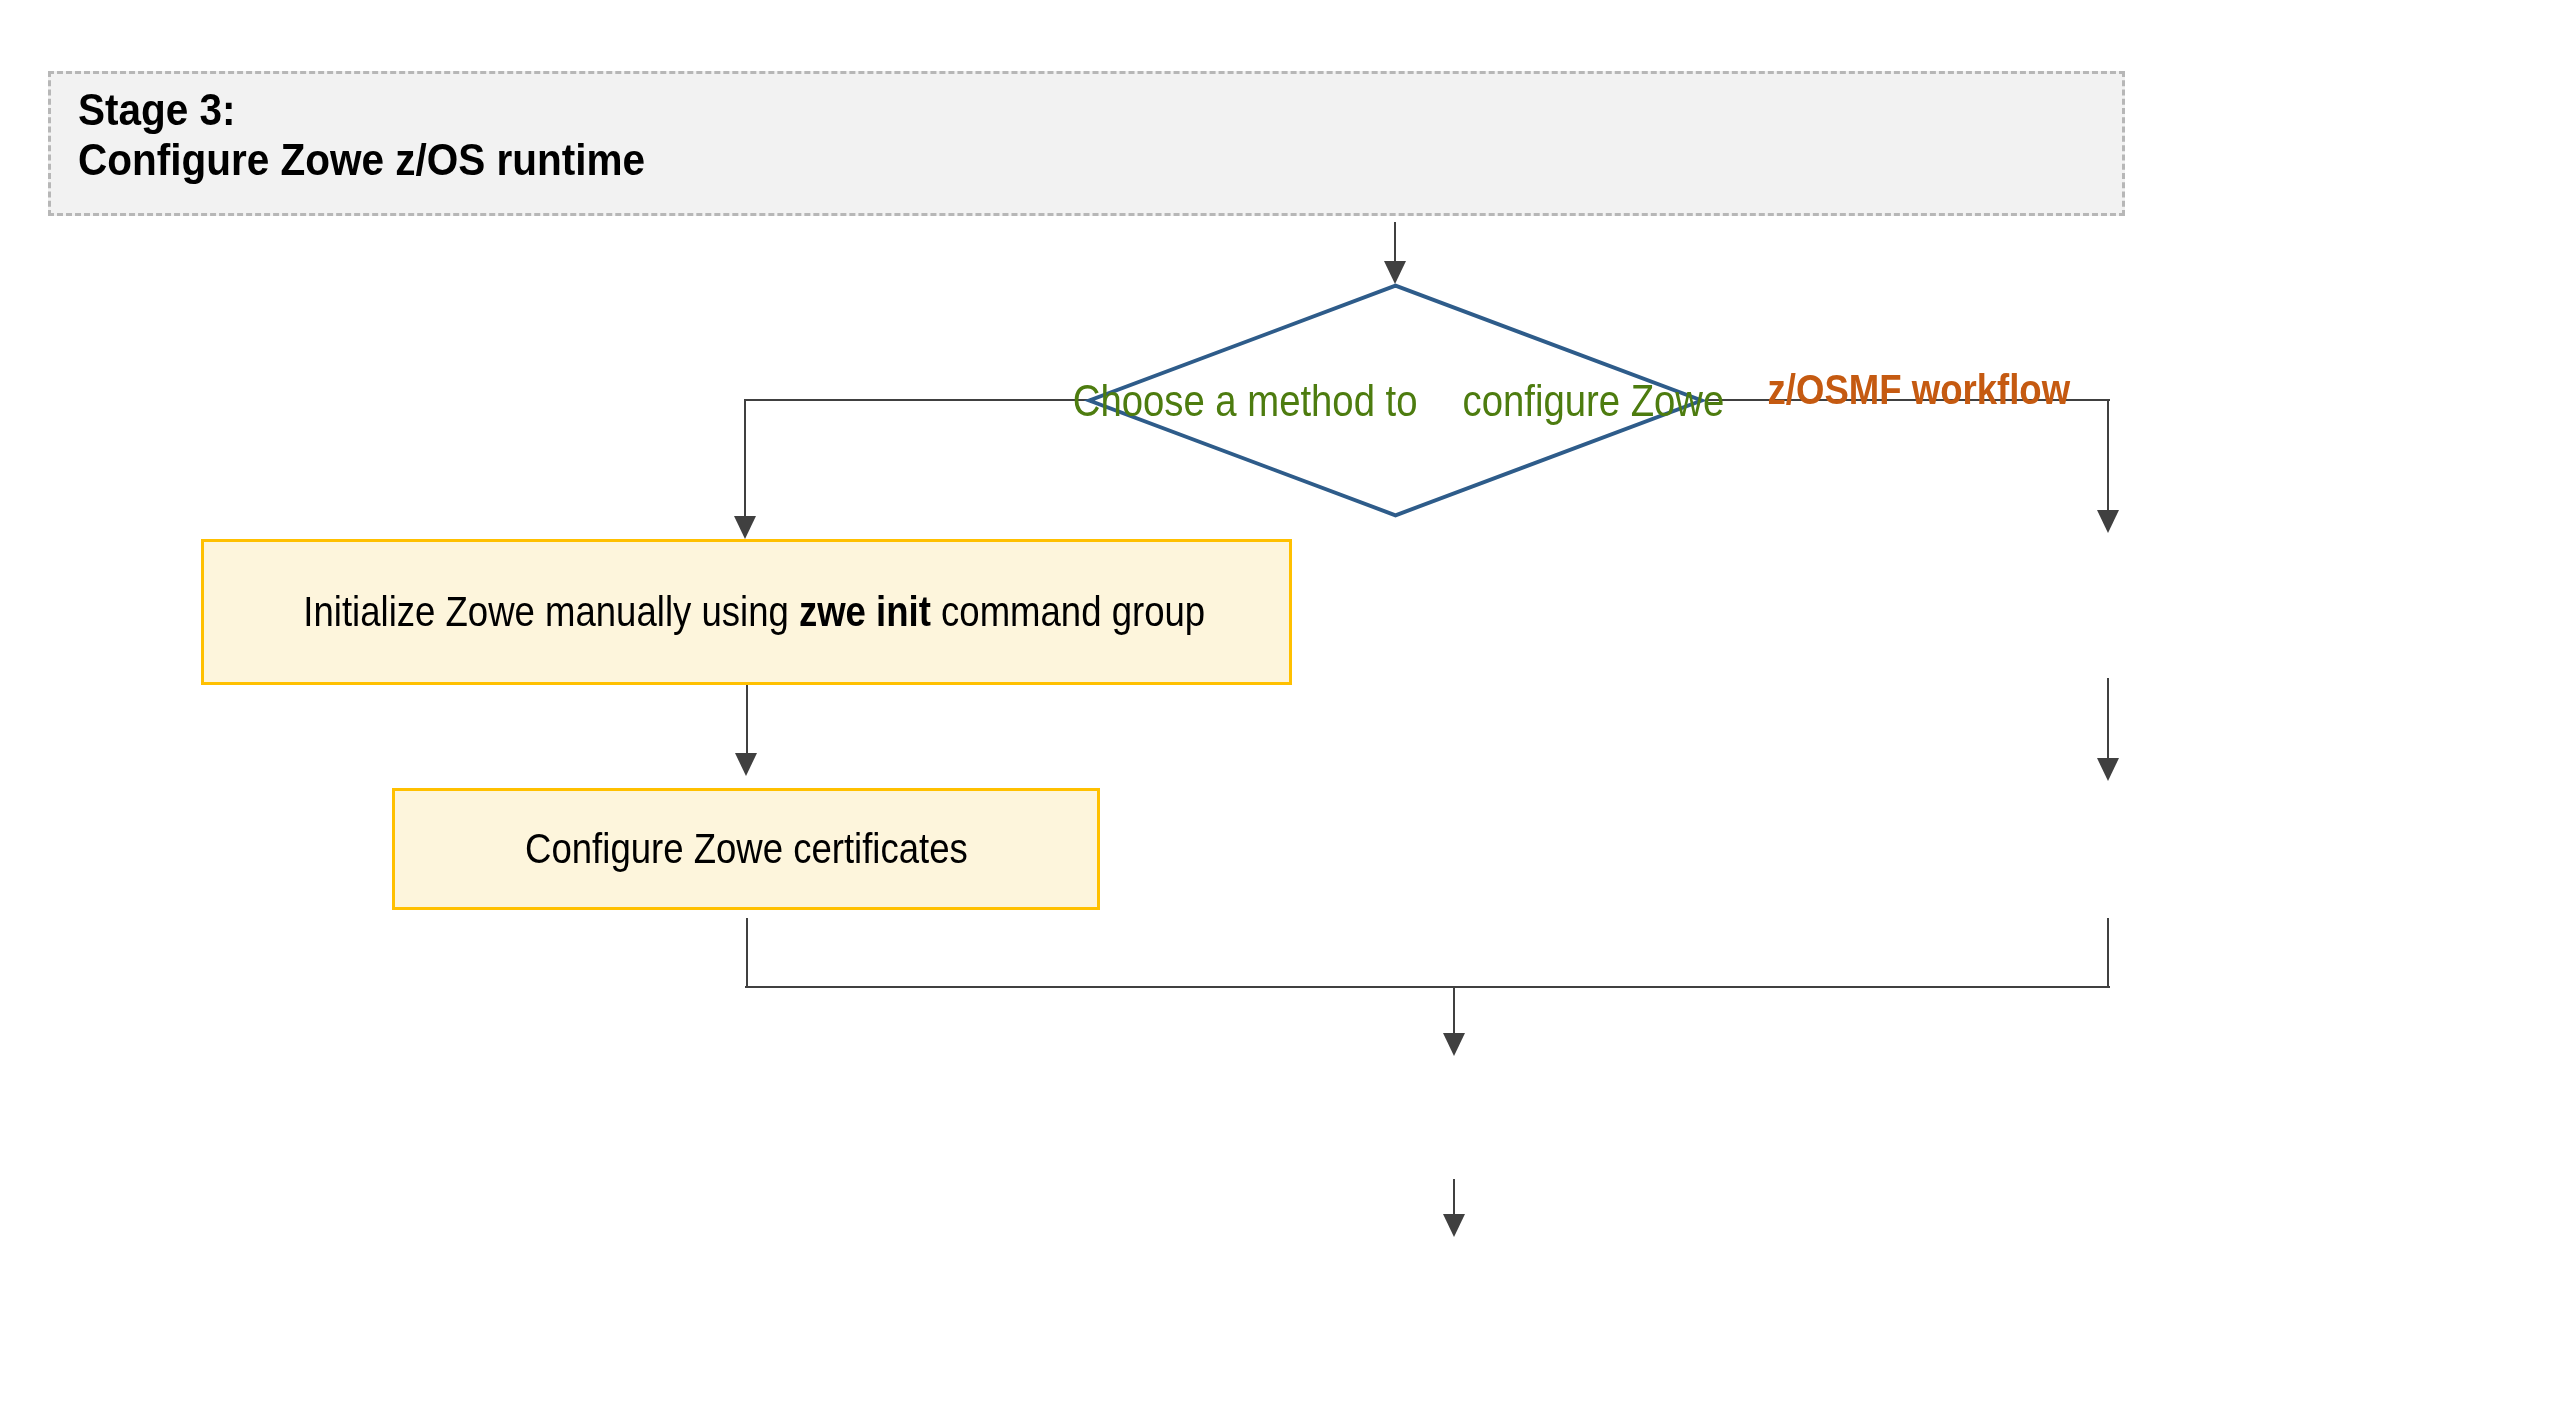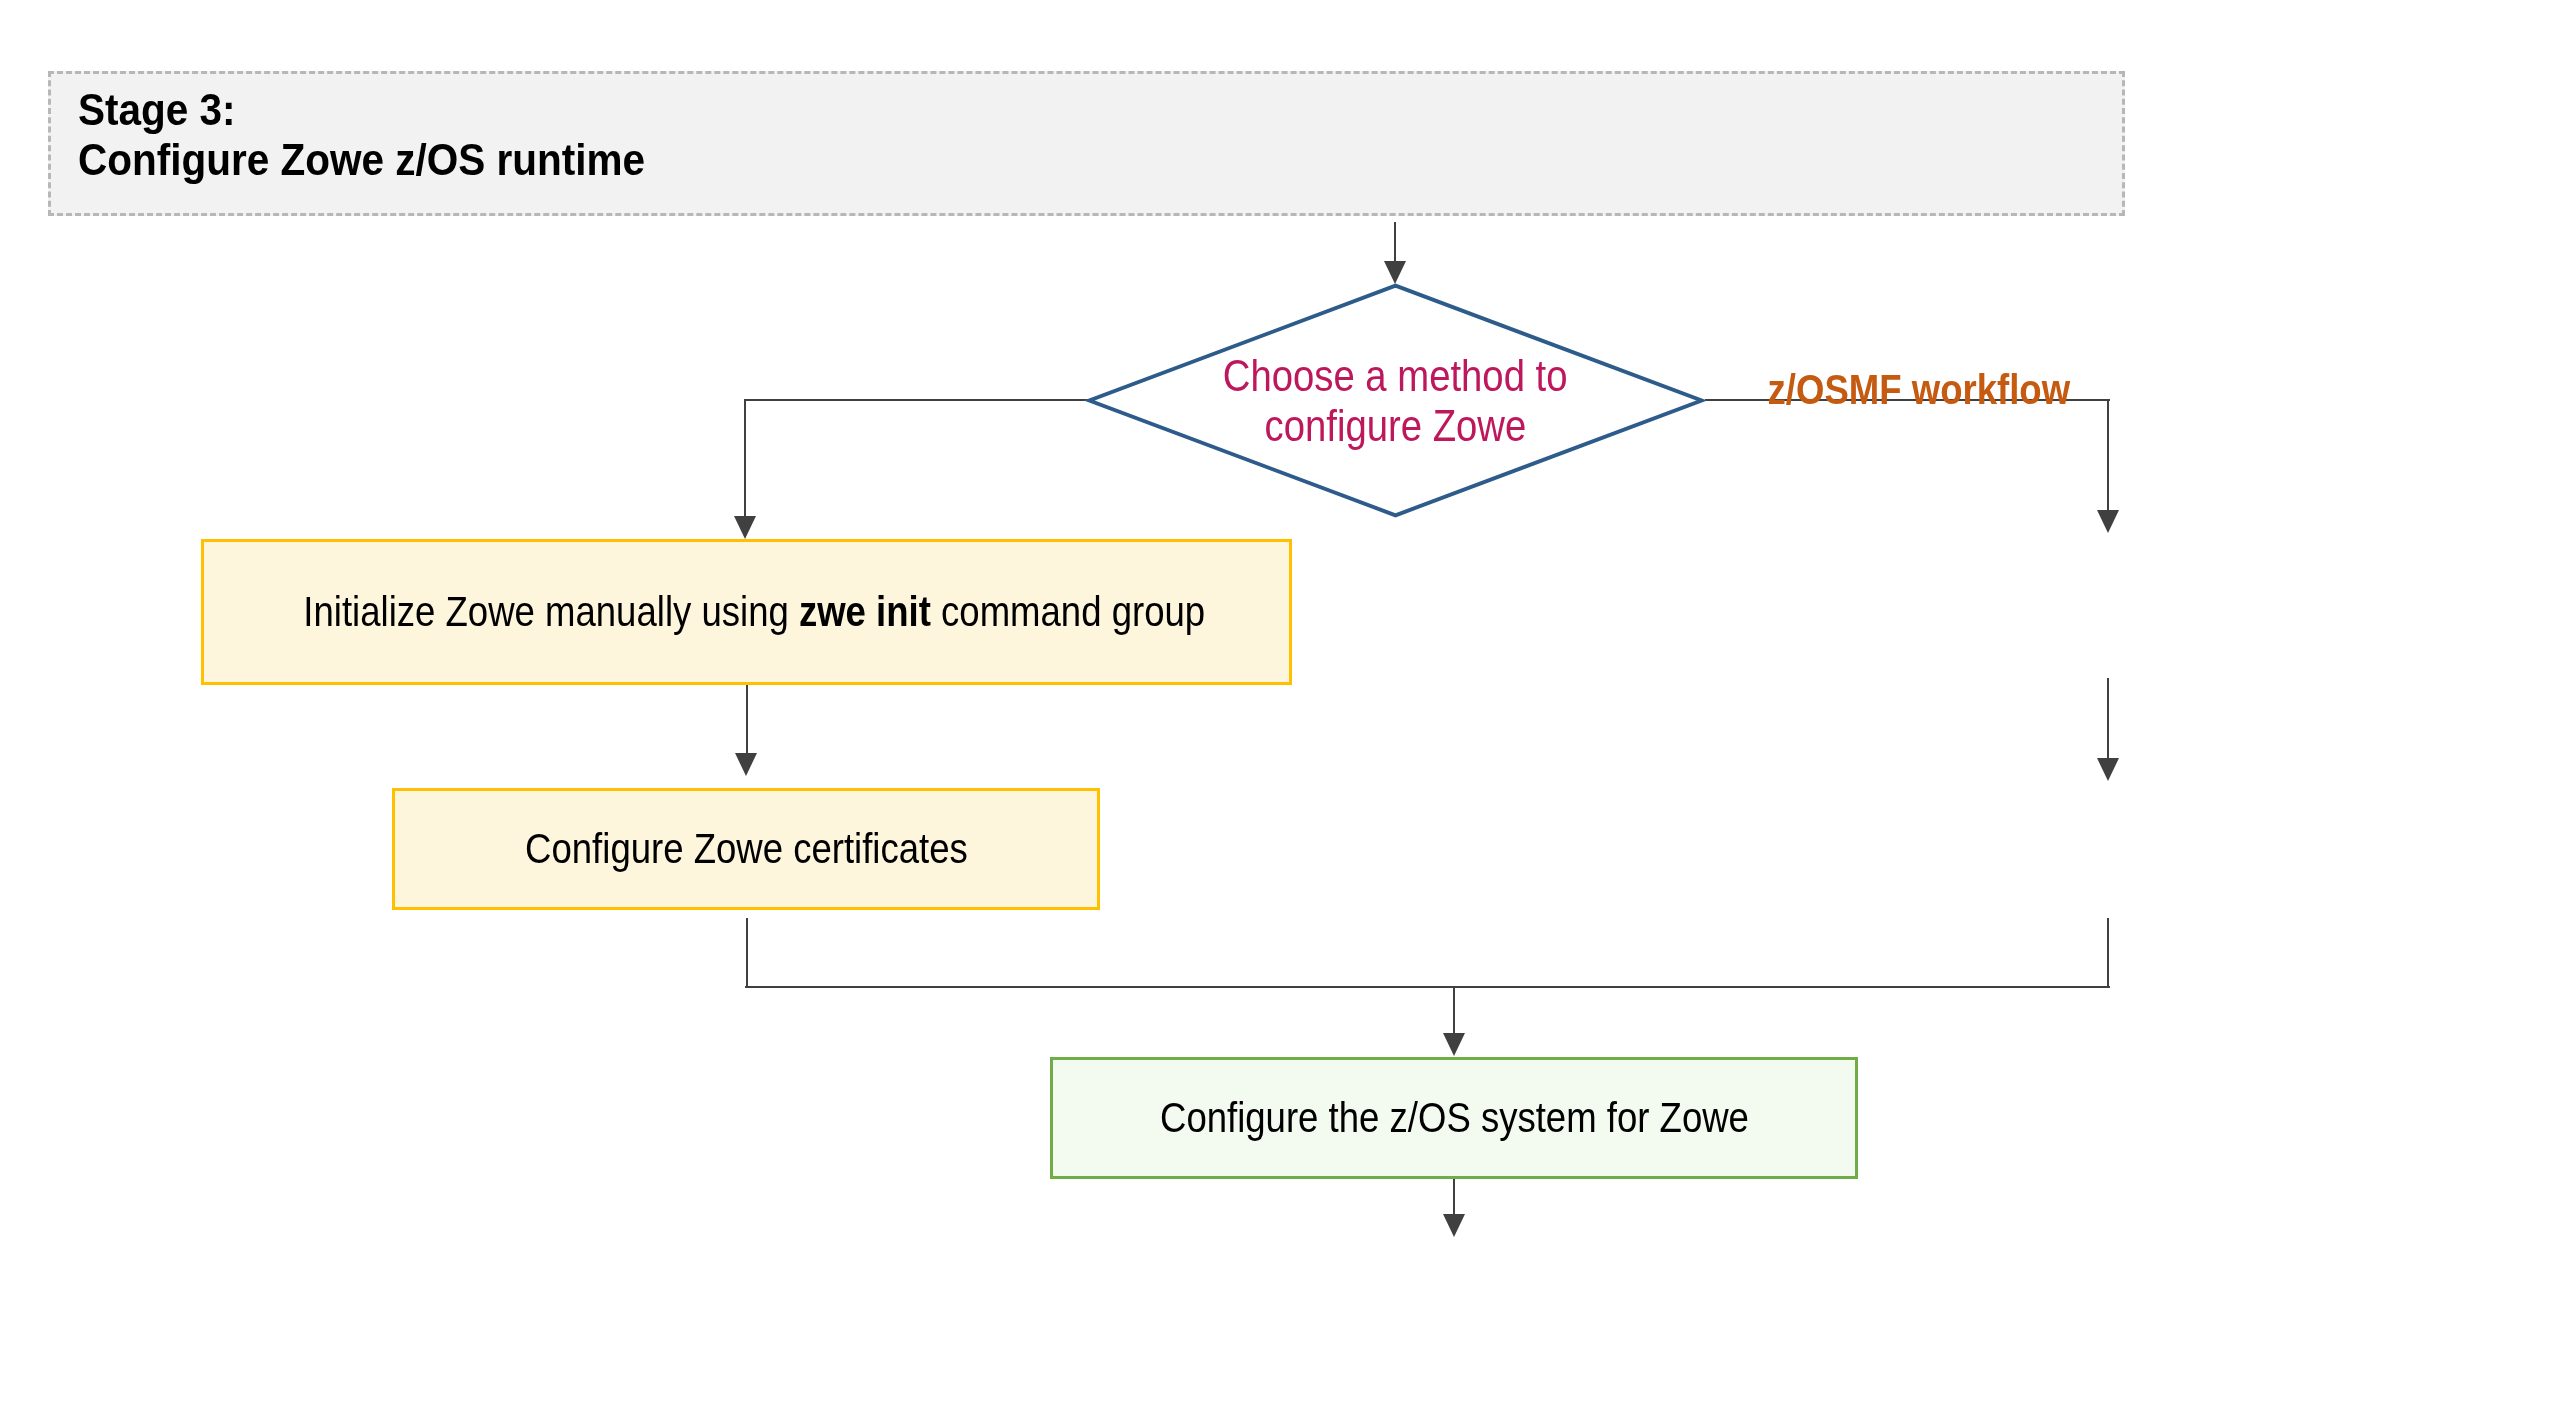--- a/index.html
+++ b/index.html
@@ -48,22 +48,22 @@
   #headJ{left:2097px;top:510px;}
   #conK{left:2107px;top:678px;width:2.3px;height:83px;}
   #headK{left:2097px;top:758px;}
   #conL{left:2107px;top:918px;width:2.3px;height:70px;}
   
   .diamond{position:absolute;left:1087px;top:284px;width:617px;height:233px;}
   .diamond svg{position:absolute;left:0;top:0;width:100%;height:100%;overflow:visible;}
   .diamond-shape{fill:#ffffff;stroke:var(--decision-border,#2E5C8A);stroke-width:5;stroke-linejoin:miter;}
   .diamond-text{
     position:absolute;left:0;top:0;right:0;bottom:0;
-    display:flex;flex-direction:column;align-items:center;justify-content:center;
-    font-size:44px;line-height:50px;color:#be185d;
+    display:flex;flex-direction:row;align-items:center;justify-content:center;
+    font-size:44px;line-height:50px;color:#4d7c0f;
   }
   
   .branch-label{
     position:absolute;top:333px;text-align:center;
     font-size:42px;font-weight:bold;color:var(--branch-label-text,#C55A11);
     white-space:nowrap;
   }
   #label-left{left:610px;width:422px;}
   #label-right{left:1712px;width:414px;margin-top:33px;}
   
@@ -135,19 +135,16 @@
   <div class="node node-yellow" id="node-init-manual">
     <span class="cond"><span>Initialize Zowe manually using </span><span class="bold">zwe init</span><span> command group</span></span>
   </div>
 
   <div class="node node-yellow" id="node-config-certs">
     <span class="cond">Configure Zowe certificates</span>
   </div>
 
 
 
-  <div class="node node-green" id="node-config-zos">
-    <span class="cond">Configure the z/OS system for Zowe</span>
-  </div>
 
 
 </div>
 
 
 </body></html>

